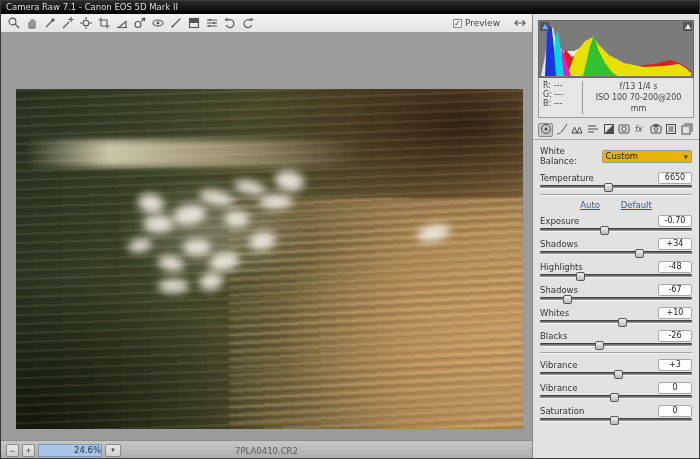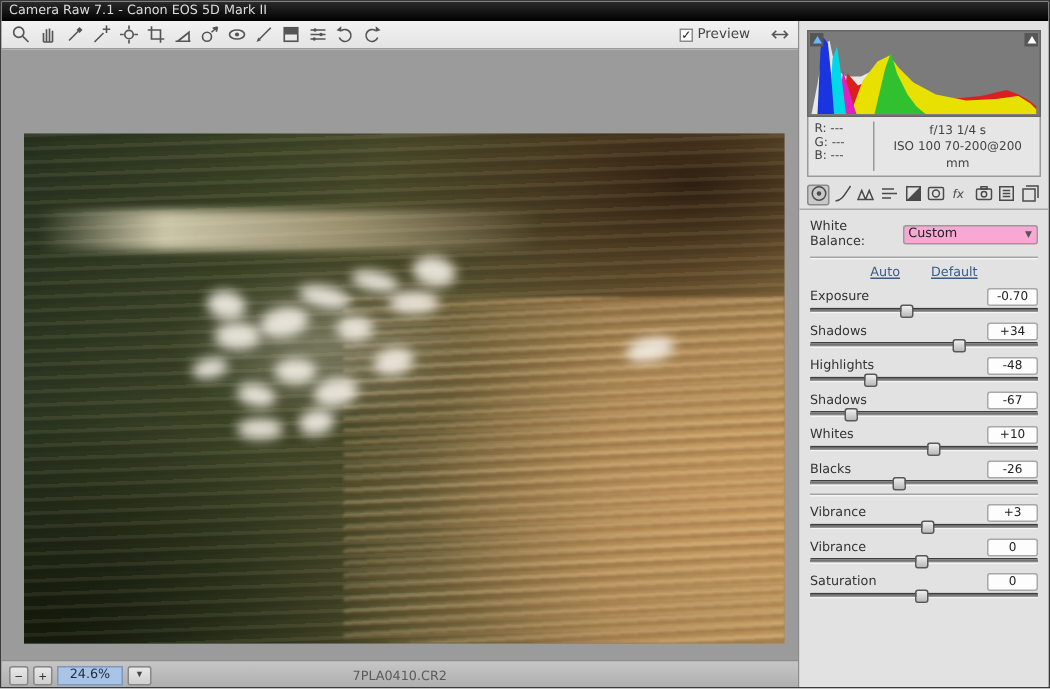--- a/index.html
+++ b/index.html
@@ -26,21 +26,21 @@
   .streaks { position:absolute; inset:0; background:repeating-linear-gradient(178deg, rgba(255,235,200,.07) 0 2px, rgba(0,0,0,.07) 3px 6px, transparent 6px 9px); }
   .water { position:absolute; right:0; top:32%; width:58%; height:68%;
     background:repeating-linear-gradient(177deg, rgba(255,225,175,.30) 0 2px, rgba(110,72,36,.22) 2px 5px, transparent 5px 8px),
     linear-gradient(90deg, transparent, rgba(212,168,108,.45) 60%); filter:blur(1px); }
   .band { position:absolute; left:2%; top:15%; width:66%; height:8%;
     background:linear-gradient(90deg, rgba(240,230,205,0), rgba(242,232,202,.8) 25%, rgba(230,210,175,.55) 60%, rgba(230,210,175,0)); filter:blur(3px); }
   .flockglow { position:absolute; left:20%; top:26%; width:38%; height:32%; background:radial-gradient(ellipse, rgba(235,228,214,.35), transparent 70%); filter:blur(8px); }
   .bird { position:absolute; background:#f4efe6; border-radius:50%; filter:blur(4px); opacity:.9; }
   .bottombar { height:20px; background:linear-gradient(#c6c6c6,#acacac); border-top:1px solid #8d8d8d; display:flex; align-items:center; padding:0 5px; gap:3px; position:relative; }
   .zbtn { width:13px; height:13px; background:linear-gradient(#e8e8e8,#cfcfcf); border:1px solid #888; border-radius:2px; font-size:9px; line-height:10px; text-align:center; color:#333; padding:0; }
-  .zoomsel { width:44px; height:13px; background:#a9c4e6; border:1px solid #7d98ba; color:#1c2c44; text-align:center; line-height:11px; font-size:8.5px; }
+  .zoomsel { width:64px; height:13px; background:#a9c4e6; border:1px solid #7d98ba; color:#1c2c44; text-align:right; line-height:11px; font-size:8.5px; }
   .zoomdd { width:16px; height:13px; background:linear-gradient(#e8e8e8,#cfcfcf); border:1px solid #888; border-radius:2px; font-size:6px; color:#444; text-align:center; line-height:11px; padding:0; }
   .fname { position:absolute; left:0; right:0; text-align:center; color:#5a5a5a; font-size:8.5px; pointer-events:none; }
   
   .panel { width:166px; background:#e2e2e2; display:flex; flex-direction:column; font-size:8.5px; }
   .histwrap { margin:6px 5px 0 5px; position:relative; border:1px solid #666; background:#7b7b7b; height:58px; }
   .histwrap svg { display:block; }
   .clip { position:absolute; top:1px; width:9px; height:9px; background:#565656; display:flex; align-items:center; justify-content:center; }
   .clip.l { left:1px; } .clip.r { right:1px; }
   .tri { width:0; height:0; border-left:3.5px solid transparent; border-right:3.5px solid transparent; }
   .tri.b { border-bottom:5px solid #6fb4ff; } .tri.w { border-bottom:5px solid #fff; }
@@ -50,21 +50,21 @@
   .exif .expcol { flex:1; text-align:center; line-height:11px; }
   .tabs { display:flex; justify-content:space-between; padding:3px 5px 2px 5px; border-bottom:1px solid #aaa; margin-top:2px; }
   .tab { width:15px; height:14px; display:flex; align-items:flex-end; justify-content:center; border:1px solid transparent; border-radius:2px; }
   .tab svg { stroke:#4a4a4a; fill:none; stroke-width:1; }
   .tab svg .f { fill:#4a4a4a; stroke:none; }
   .tab.sel { background:#c9c9c9; border-color:#8a8a8a; }
   .pheader { position:relative; text-align:center; font-size:9px; color:#222; padding:2px 0 3px 0; border-bottom:1px solid #b5b5b5; box-shadow:0 1px 0 #f2f2f2; }
   .pmenu { position:absolute; right:5px; top:2px; font-size:8px; color:#555; }
   .controls { padding:4px 7px 0 7px; }
   .wbrow { display:flex; align-items:center; justify-content:space-between; margin:2px 0 5px 0; }
-  .wbsel { width:94px; height:13px; background:#f9a8d4; border:1px solid #9a9a9a; border-radius:2px; display:flex; align-items:center; justify-content:space-between; padding:0 3px; color:#222; }
+  .wbsel { width:94px; height:13px; background:#eab308; border:1px solid #9a9a9a; border-radius:2px; display:flex; align-items:center; justify-content:space-between; padding:0 3px; color:#222; }
   .wbsel .arr { font-size:6px; color:#555; }
   .srow { margin-bottom:2px; }
   .srow .top { display:flex; align-items:center; justify-content:space-between; height:13px; }
   .sval { width:34px; height:12px; background:#fdfdfd; border:1px solid #a8a8a8; border-radius:2px; text-align:center; line-height:10px; color:#222; font-size:8px; }
   .strack { position:relative; height:4px; margin:1px 0 5px 0; background:linear-gradient(#5d5d5d,#9e9e9e); border-top:1px solid #3f3f3f; border-bottom:1px solid #f4f4f4; border-radius:1px; }
   .sthumb { position:absolute; top:-3px; width:9px; height:9px; margin-left:-4px; background:linear-gradient(#efefef,#b9b9b9); border:1px solid #585858; border-radius:2px; }
   .sep { border-top:1px solid #a3a3a3; box-shadow:0 1px 0 #f3f3f3; margin:3px 0 5px 0; }
   .autorow { text-align:center; margin:1px 0 4px 0; }
   .link { color:#3c5a86; text-decoration:underline; margin:0 9px; }
 </style>
@@ -305,20 +305,29 @@
 
       <div class="controls">
         <div class="wbrow">
           <span>White Balance:</span>
           <span class="wbsel">
             <span>Custom</span>
             <span class="arr">▼</span>
           </span>
         </div>
 
+        <div class="srow">
+          <div class="top">
+              <span>Temperature</span>
+              <span class="sval">6650</span>
+            </div>
+          <div class="strack">
+              <span class="sthumb" style="left: 45%;"></span>
+            </div>
+        </div>
 
         <div class="sep"></div>
         <div class="autorow">
           <span class="link">Auto</span>
           <span class="link">Default</span>
         </div>
 
         <div class="srow">
           <div class="top">
               <span>Exposure</span>

